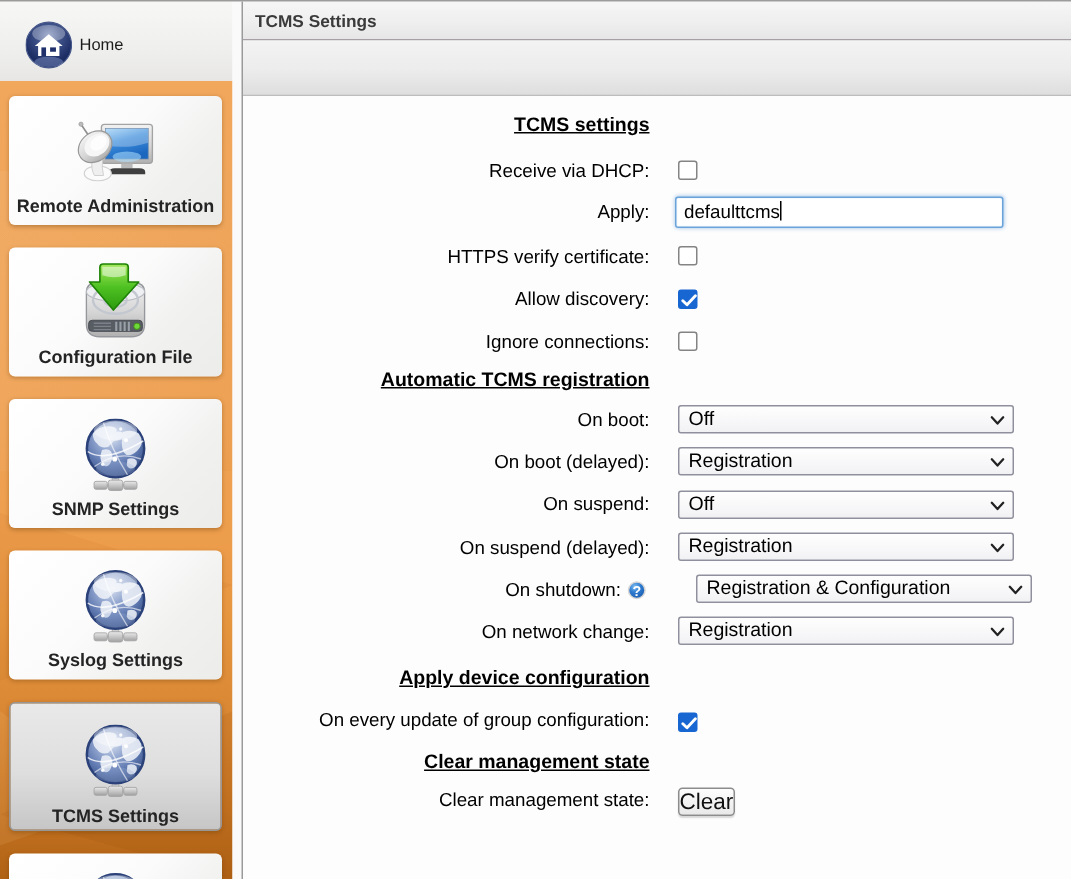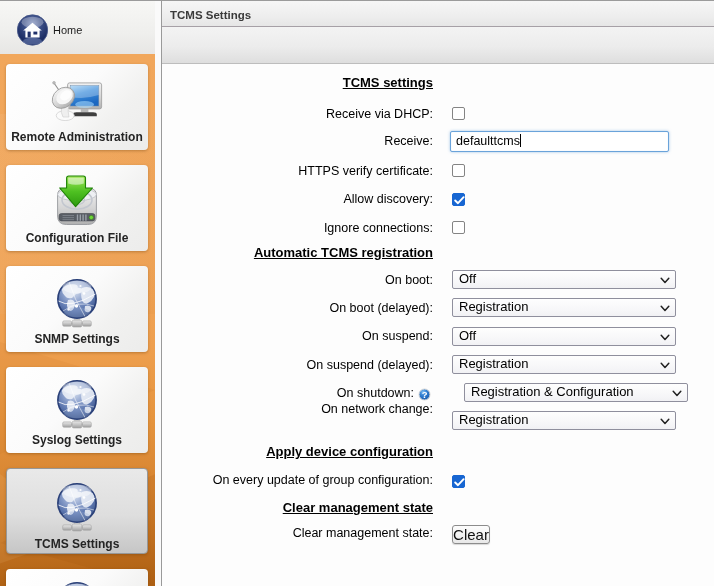--- a/index.html
+++ b/index.html
@@ -275,21 +275,21 @@
 <div id="titlebar">
     <span>TCMS Settings</span>
   </div>
 <div id="subbar"></div>
 
 <div class="fhead" style="top:74px;">TCMS settings</div>
 
 <div class="flabel" style="top:105px;">Receive via DHCP:</div>
 <div class="cb" style="top:107px;"></div>
 
-<div class="flabel" style="top:132px;">Receive:</div>
+<div class="flabel" style="top:132px;">Apply:</div>
 <div id="srvinput">defaulttcms<span class="caret"></span></div>
 
 <div class="flabel" style="top:162px;">HTTPS verify certificate:</div>
 <div class="cb" style="top:164px;"></div>
 
 <div class="flabel" style="top:190px;">Allow discovery:</div>
 <div class="cb on" style="top:193px;">
     <svg width="11" height="9" viewBox="0 0 11 9">
       <path d="M1.2 4.5 L4 7.2 L9.6 1.2" fill="none" stroke="#fff" stroke-width="1.9" stroke-linecap="round" stroke-linejoin="round"></path>
     </svg>
@@ -331,21 +331,21 @@
       </radialGradient>
     </defs>
     <circle cx="6.5" cy="6.5" r="5.5" fill="url(#hq)" stroke="#d6d6d6" stroke-width="1"></circle>
     <text x="6.6" y="10" text-anchor="middle" font-size="9.5" font-weight="bold" fill="#fff" font-family="Liberation Sans">?</text>
   </svg>
 </div>
 <div class="sel2" style="top:383px;margin-left:12px;">Registration &amp; Configuration<svg class="chev" width="10" height="7" viewBox="0 0 10 7">
       <path d="M1.2 1.2 L5 5.4 L8.8 1.2" stroke="#222" stroke-width="1.5" fill="none" stroke-linecap="round" stroke-linejoin="round"></path>
     </svg></div>
 
-<div class="flabel" style="top:400px;text-align:right;">On network change:</div>
+<div class="flabel" style="top:412px;text-align:right;">On network change:</div>
 <div class="sel2" style="top:411px;">Registration<svg class="chev" width="10" height="7" viewBox="0 0 10 7">
       <path d="M1.2 1.2 L5 5.4 L8.8 1.2" stroke="#222" stroke-width="1.5" fill="none" stroke-linecap="round" stroke-linejoin="round"></path>
     </svg></div>
 
 <div class="fhead" style="top:443px;">Apply device configuration</div>
 
 <div class="flabel" style="top:471px;">On every update of group configuration:</div>
 <div class="cb on" style="top:475px;">
     <svg width="11" height="9" viewBox="0 0 11 9">
       <path d="M1.2 4.5 L4 7.2 L9.6 1.2" fill="none" stroke="#fff" stroke-width="1.9" stroke-linecap="round" stroke-linejoin="round"></path>

